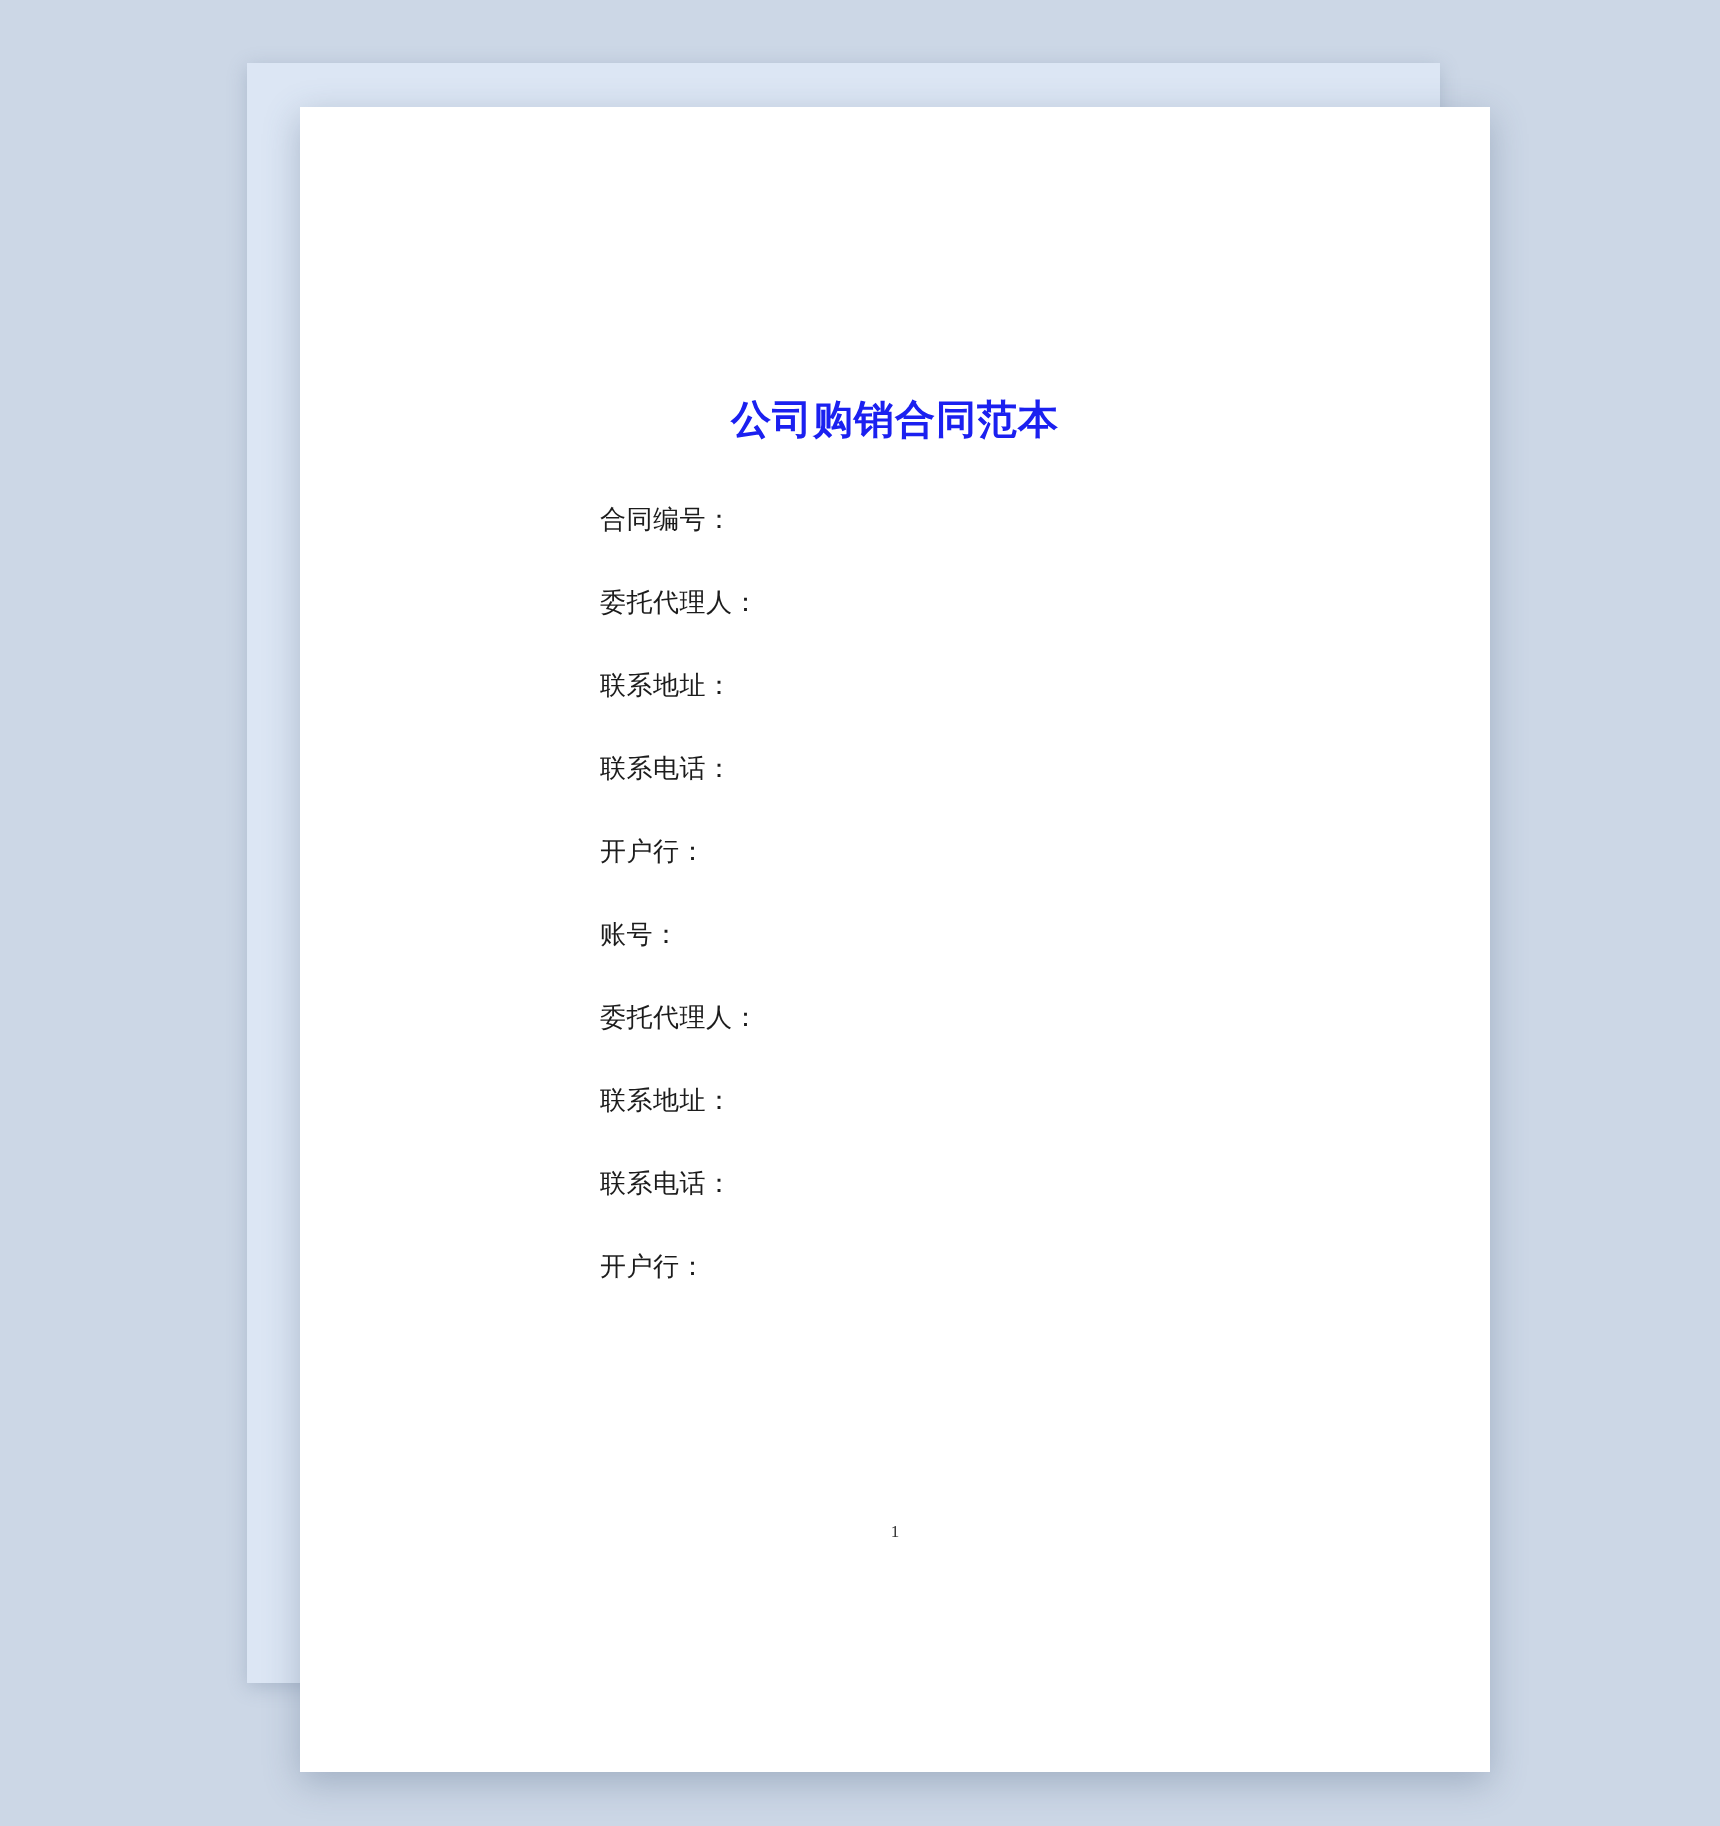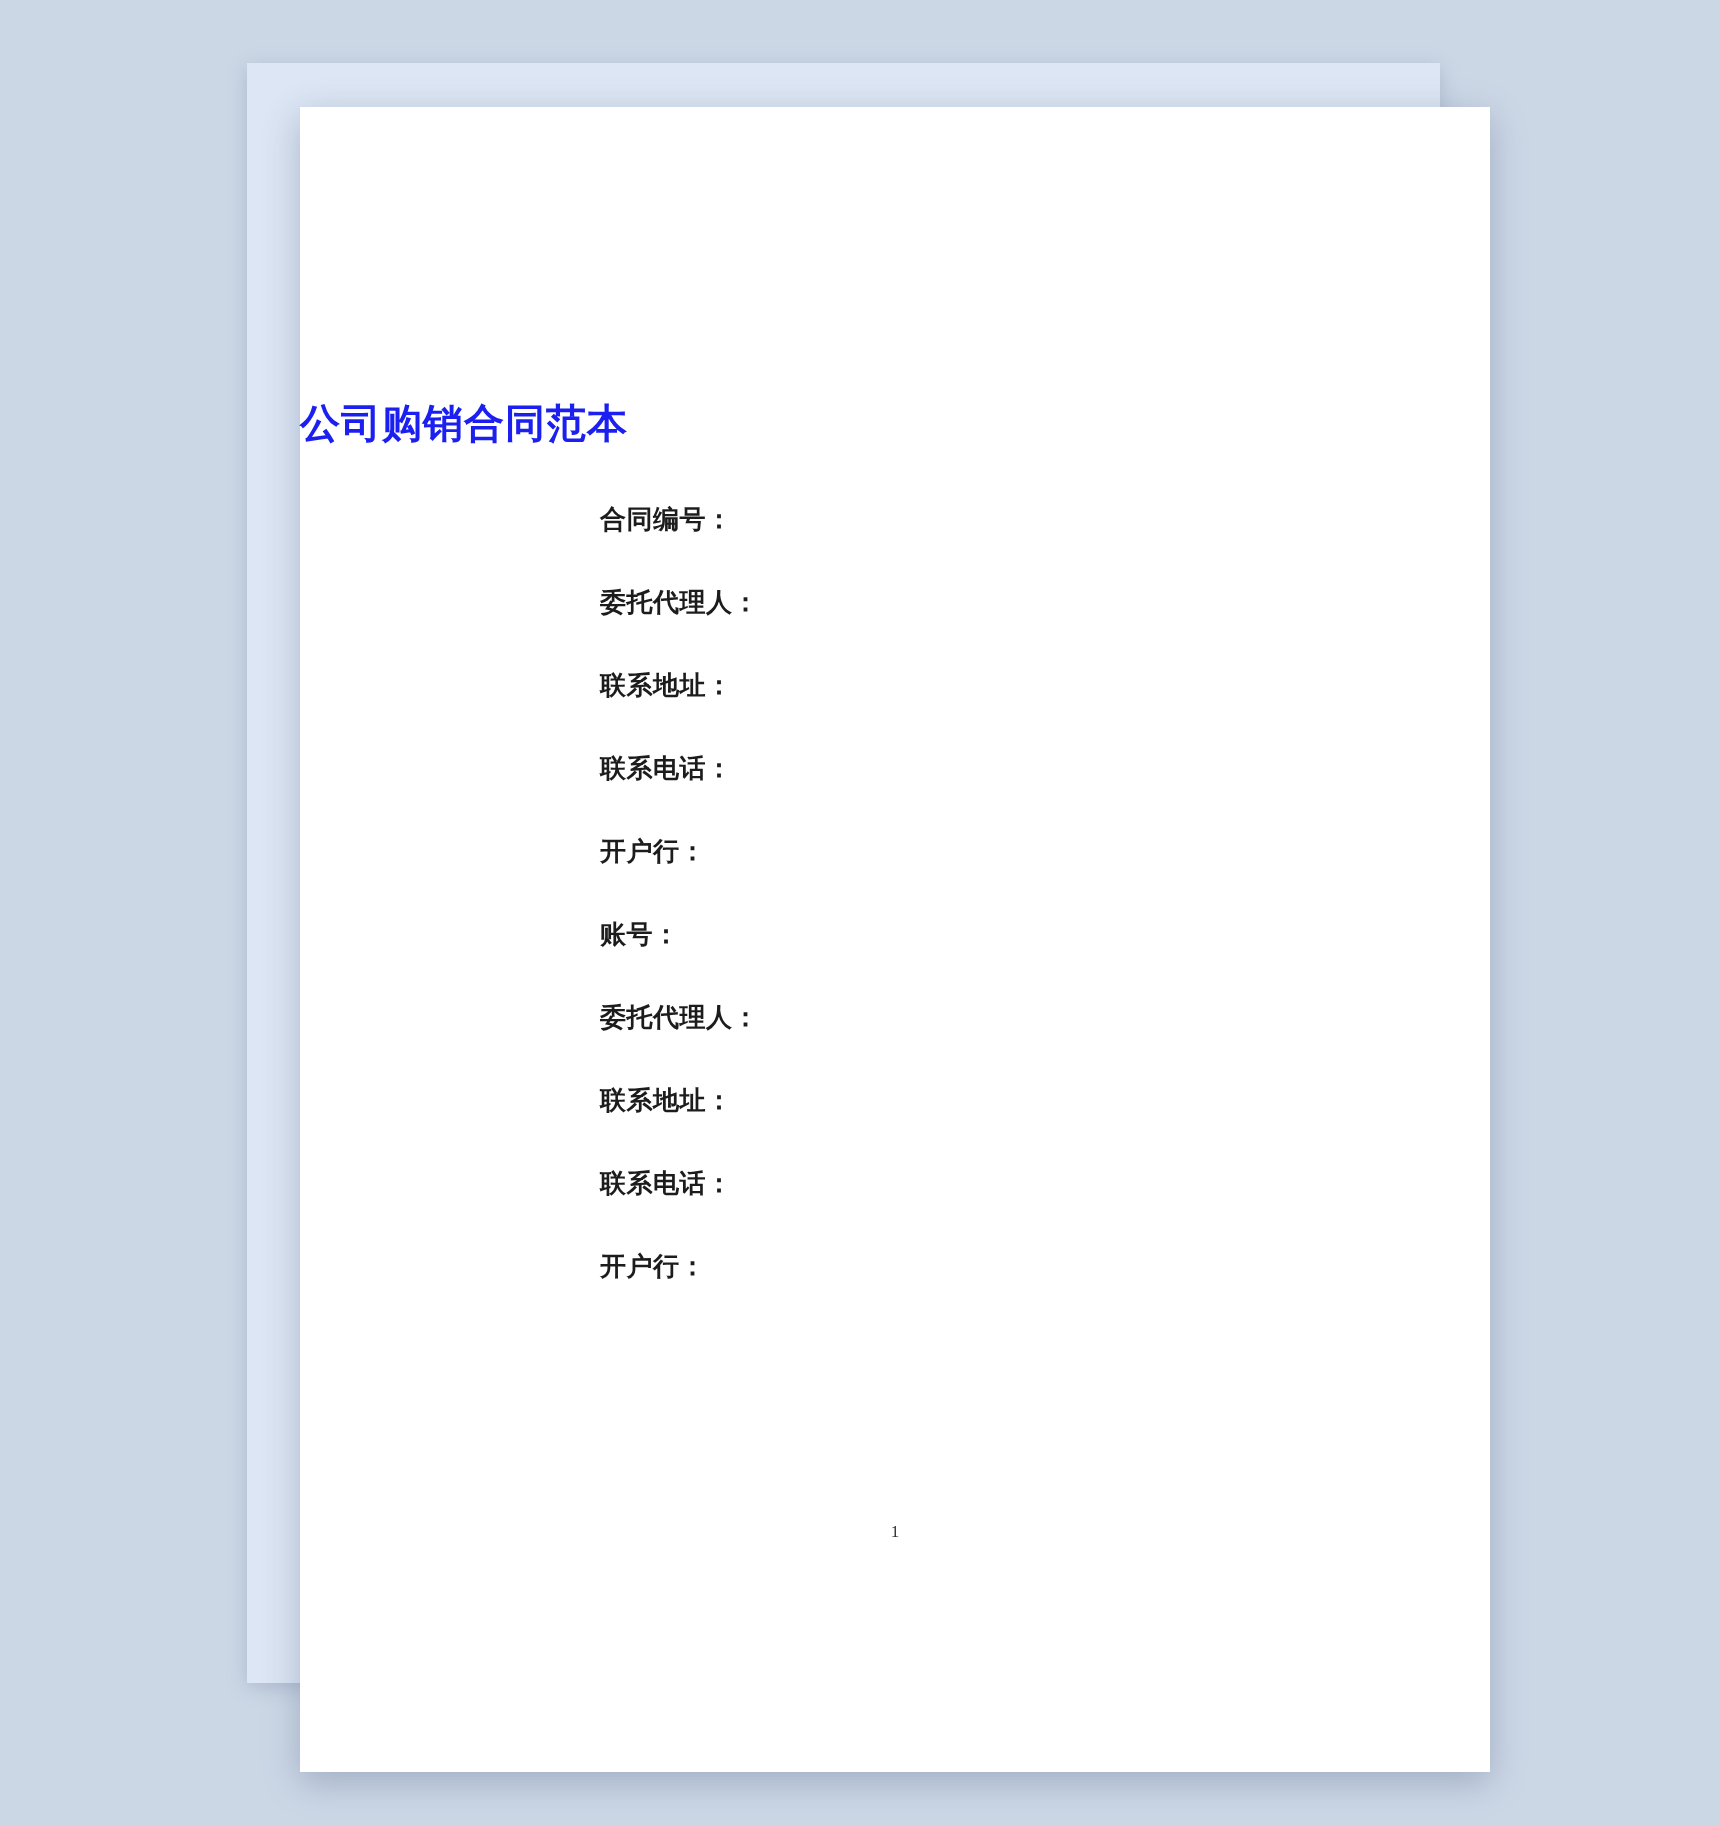--- a/index.html
+++ b/index.html
@@ -37,43 +37,43 @@
     background: #ffffff;
     box-shadow: 0 10px 34px rgba(70, 90, 120, 0.33);
     box-sizing: border-box;
   }
 
   .doc-title {
     position: absolute;
     top: 292px;
     left: 0;
     width: 100%;
+    text-align: center;
     color: #1b20f0;
-    font-family: Liberation Sans, sans-serif;
+    font-family: Liberation Mono, monospace;
     font-weight: bold;
     font-size: 40px;
     letter-spacing: 1px;
     line-height: 1.2;
   }
 
   .body-block {
     position: absolute;
     top: 400px;
     left: 300px;
     width: 760px;
   }
 
   .field-line {
     font-size: 26px;
     color: #1c1c1c;
     line-height: 1;
     margin: 0 0 57px 0;
     white-space: nowrap;
     letter-spacing: 0.5px;
-    font-weight: bold;
   }
 
   .page-number {
     position: absolute;
     bottom: 230px;
     left: 0;
     width: 100%;
     text-align: center;
     font-size: 17px;
     color: #333;

